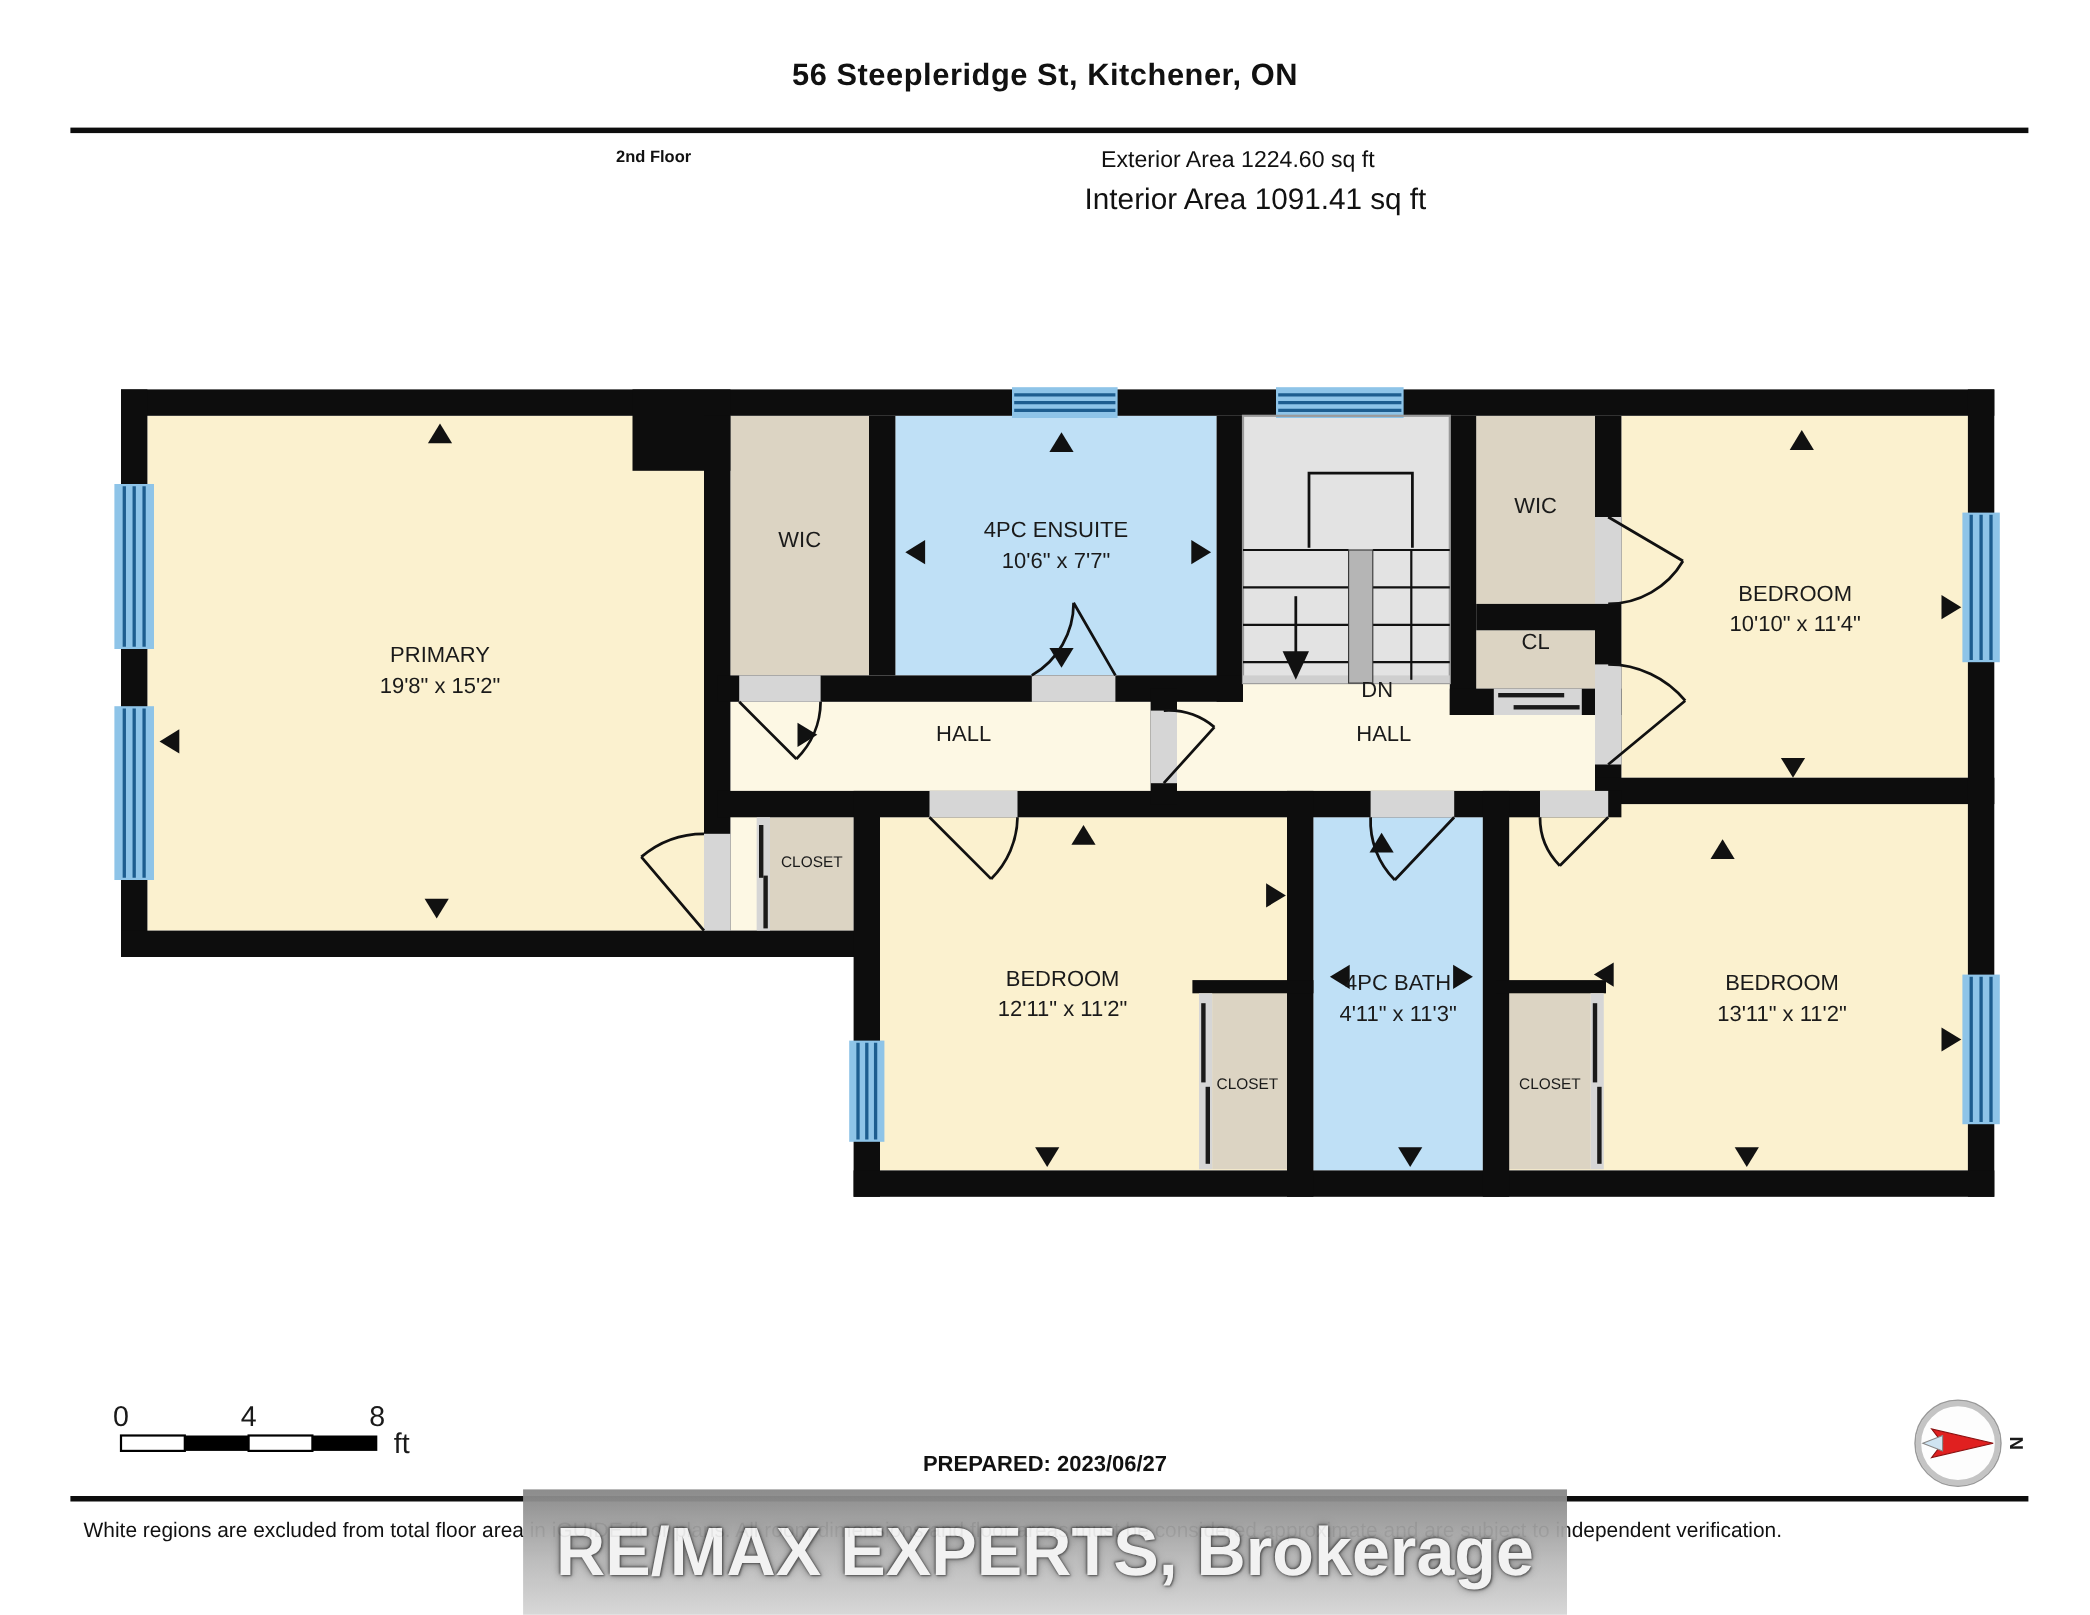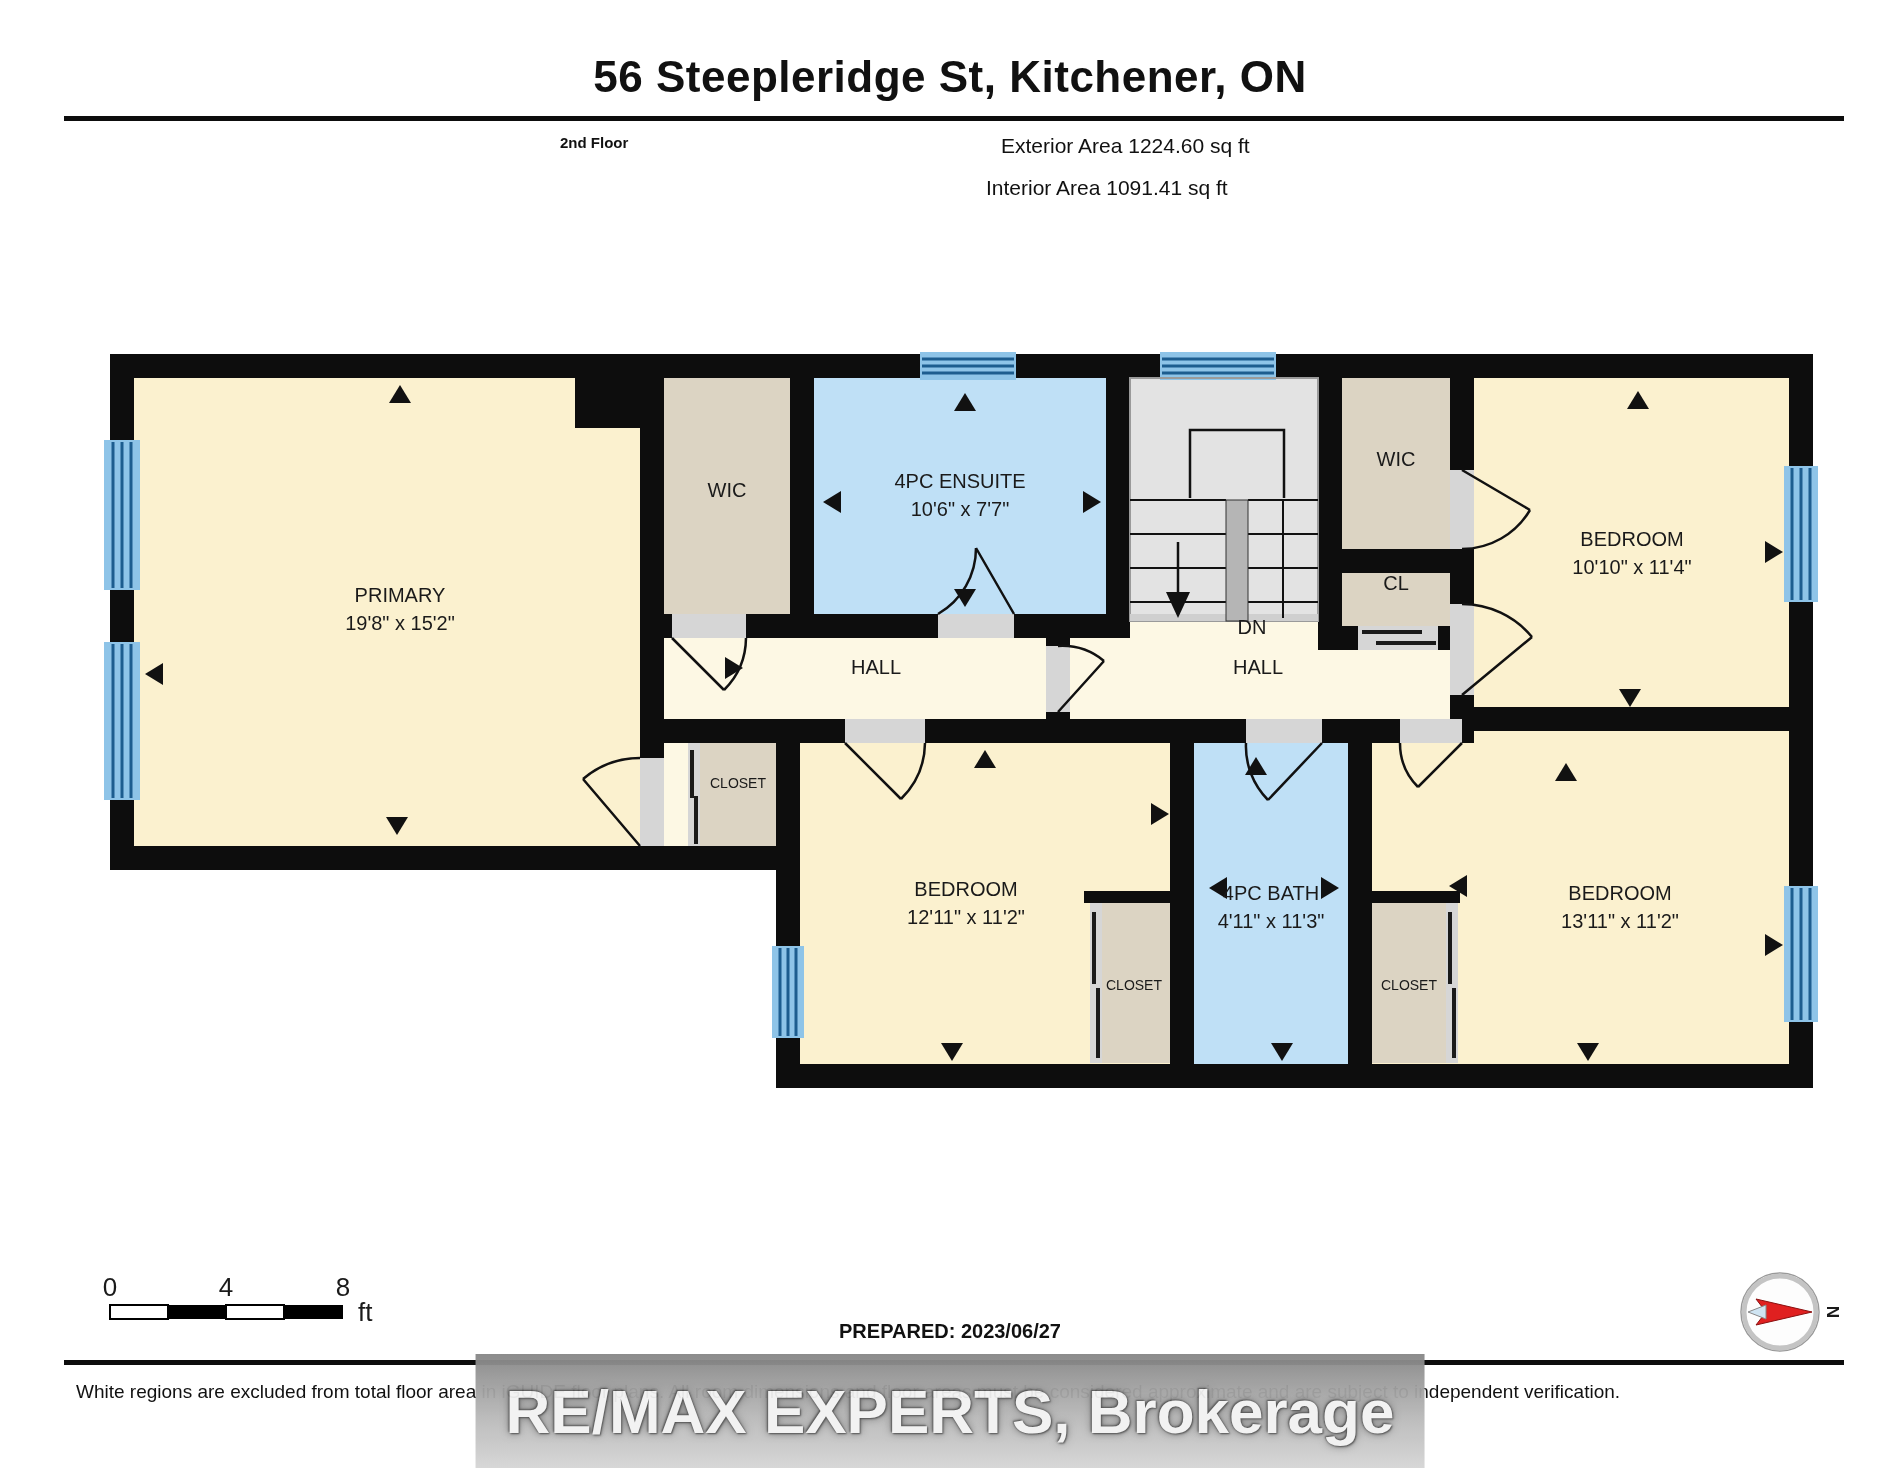--- a/index.html
+++ b/index.html
@@ -1,22 +1,22 @@
 <!DOCTYPE html>
 <html><head>
 <meta charset="utf-8">
 <style>
   html,body{margin:0;padding:0;background:#ffffff;}
   body{width:1900px;height:1468px;position:relative;font-family:"Liberation Sans",sans-serif;color:#111;overflow:hidden;}
   .abs{position:absolute;}
-  #title{top:52px;left:0;width:1900px;text-align:center;font-size:44px;font-weight:bold;letter-spacing:0.5px;}
+  #title{top:52px;left:0;width:1900px;text-align:center;font-size:28px;font-weight:bold;letter-spacing:0.5px;}
   #rule1{top:116px;left:64px;width:1780px;height:5px;background:#0d0d0d;}
   #floorLabel{top:134px;left:560px;width:402px;text-align:left;font-size:15px;font-weight:bold;}
   #extArea{top:134px;left:986px;font-size:21px;margin-left:15px;}
-  #intArea{top:176px;left:986px;font-size:21px;}
+  #intArea{top:166px;left:986px;font-size:27px;}
   #prepared{top:1320px;left:0;width:1900px;text-align:center;font-size:20px;font-weight:600;}
   #rule2{top:1360px;left:64px;width:1780px;height:5px;background:#0d0d0d;z-index:1;}
   #disclaimer{top:1381px;left:76px;width:1760px;font-size:19px;z-index:1;}
   #watermark{top:1354px;left:50%;transform:translateX(-50%);z-index:2;
     padding:22px 30px;background:linear-gradient(180deg,#868686 0%,#b9b9b9 55%,#d6d6d6 100%);
     font-size:62px;font-weight:bold;color:#f2f2f2;white-space:nowrap;
     text-shadow:1px 1px 2px #4a4a4a,-1px -1px 2px #4a4a4a,0 0 8px #6e6e6e;opacity:.95;}
   svg text{font-family:"Liberation Sans",sans-serif;fill:#1a1a1a;}
   .roomlbl{font-size:20px;}
   .smalllbl{font-size:14px;}

